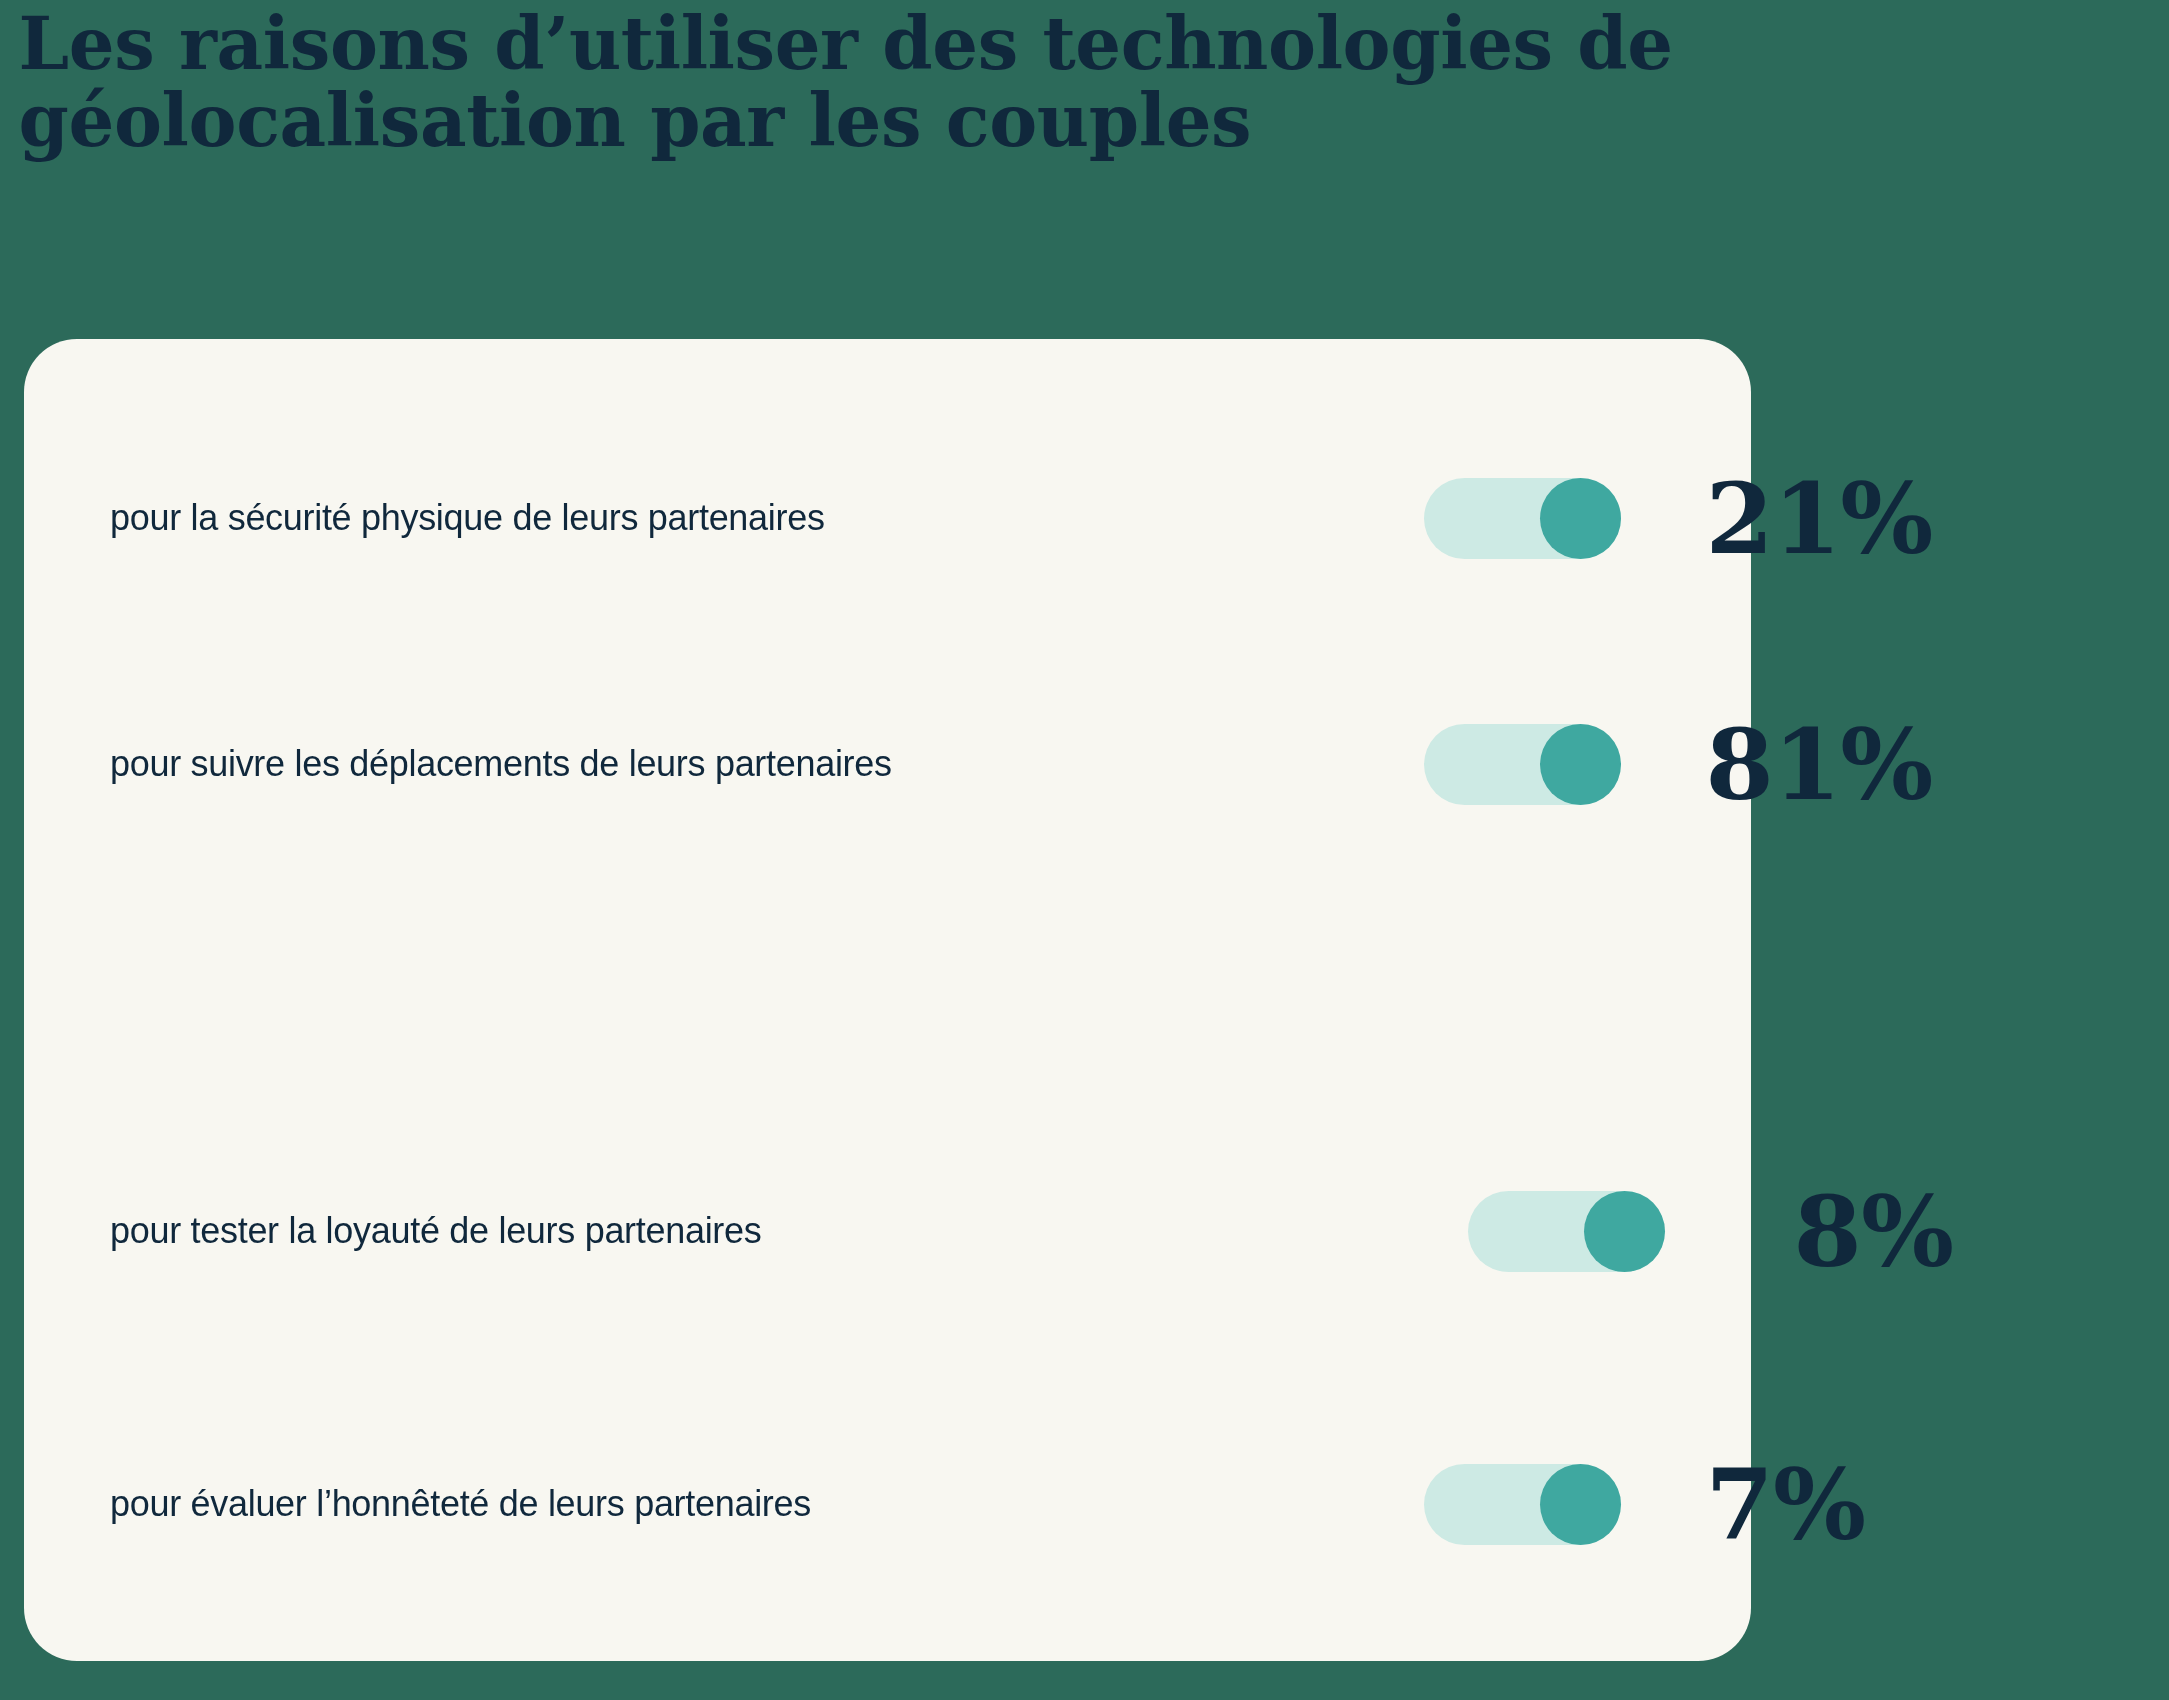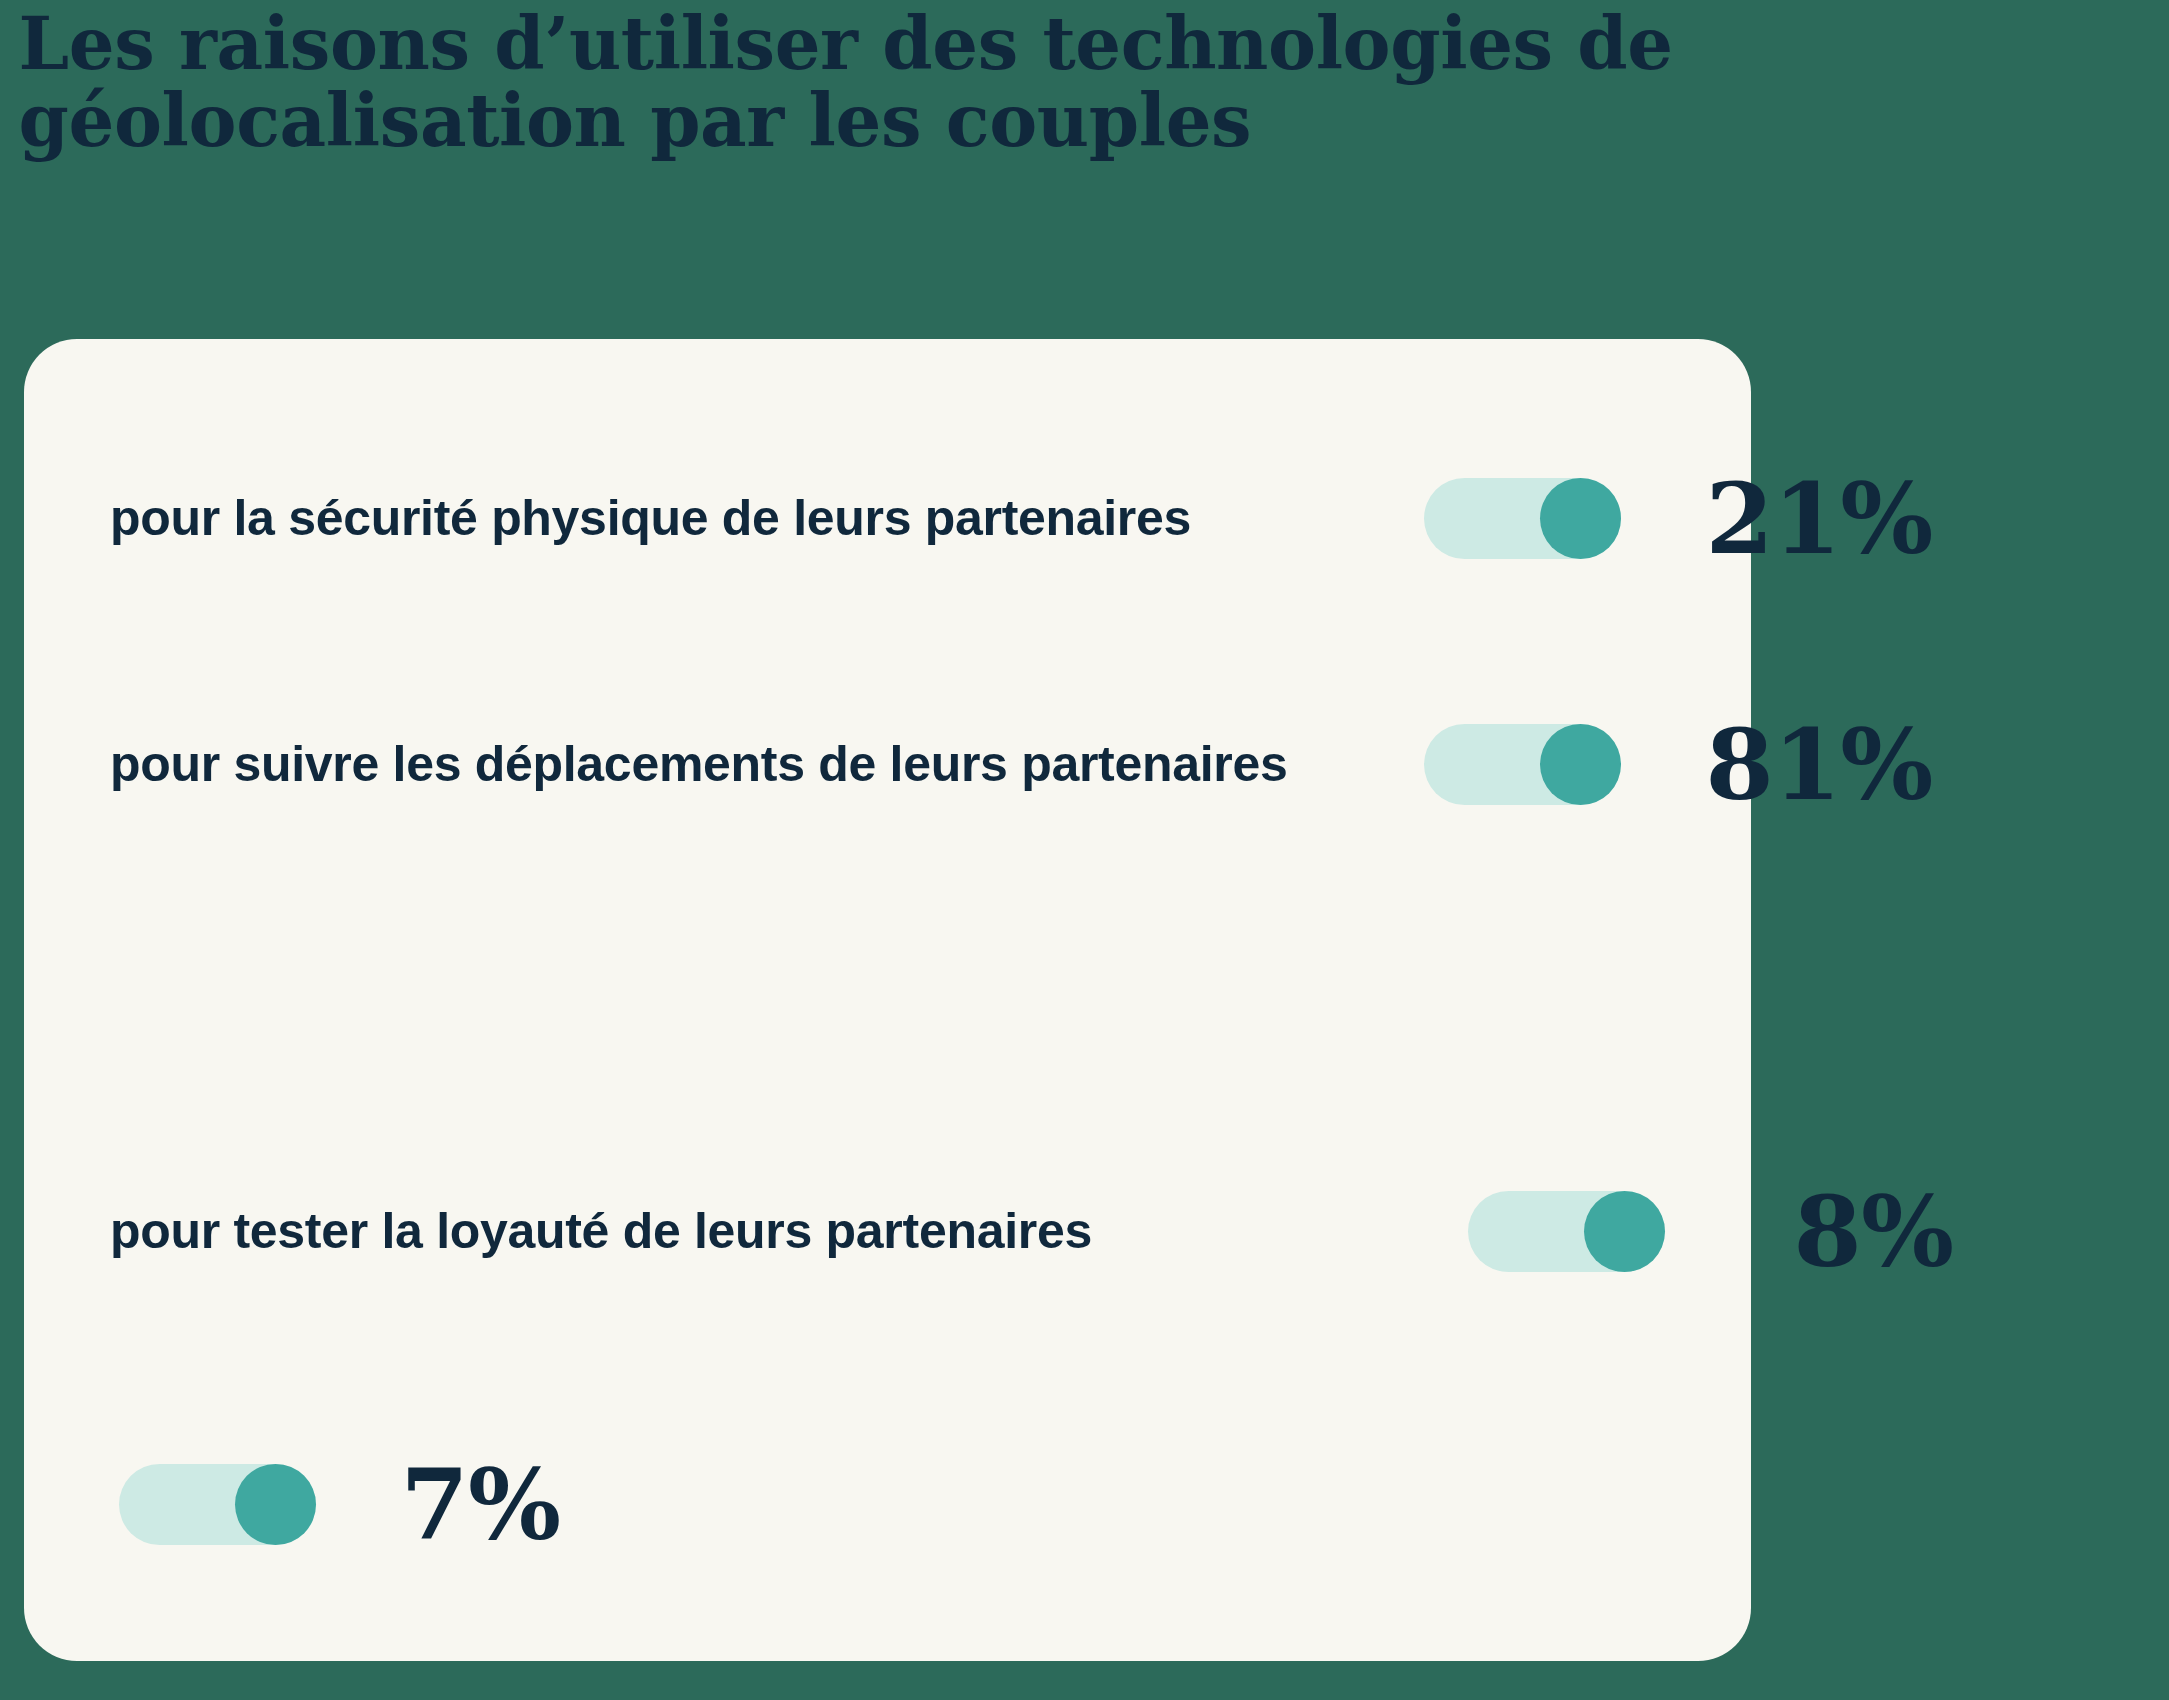--- a/index.html
+++ b/index.html
@@ -59,22 +59,22 @@
     left: 110px;
     width: 2009px;
     height: 203px;
     display: flex;
     align-items: center;
   }
 
   .row-label {
     width: 1305px;
     font-family: "Liberation Sans", sans-serif;
-    font-weight: 700;
-    font-size: 50px;
+    font-weight: 400;
+    font-size: 36px;
     line-height: 1.17;
     color: #10283c;
     letter-spacing: -0.3px;
   }
 
   .toggle {
     width: 197px;
     height: 81px;
     border-radius: 41px;
     background: #cdeae4;
@@ -141,20 +141,21 @@
 
     <div class="row r3">
       <div class="row-label">pour tester la loyauté de leurs partenaires</div>
       <div class="toggle">
         <div class="knob"></div>
       </div>
       <div class="row-value">8%</div>
     </div>
 
     <div class="row r4">
+      <div class="row-label">pour évaluer l’honnêteté de leurs partenaires</div>
       <div class="toggle">
         <div class="knob"></div>
       </div>
       <div class="row-value">7%</div>
     </div>
 
   </div>
 </div>
 
 

